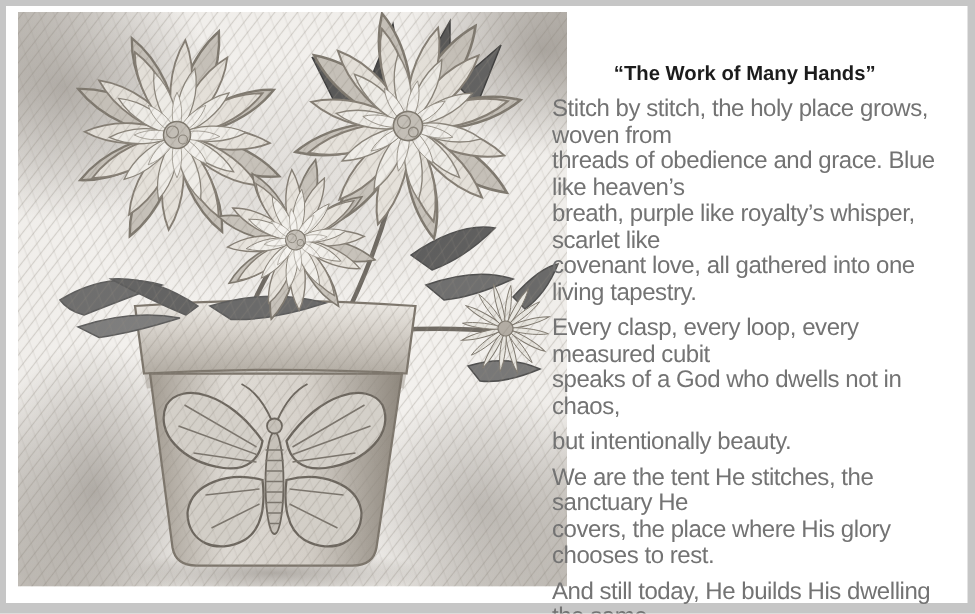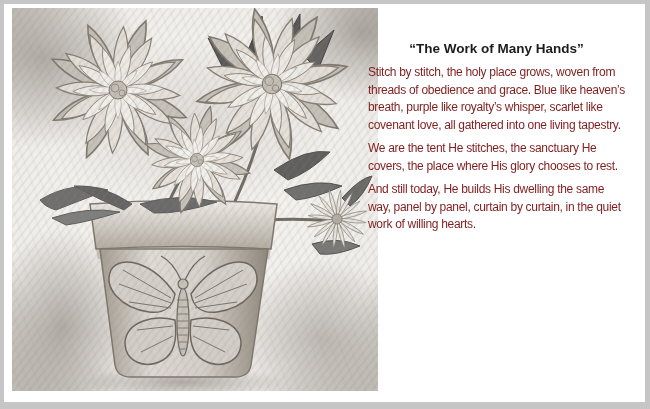--- a/index.html
+++ b/index.html
@@ -17,21 +17,21 @@
   }
   .sketch-panel svg{display:block;width:366px;height:383px}
   .text-panel{
     position:absolute;left:364px;top:36px;width:257px;
   }
   h1.title{
     font-size:13.5px;font-weight:bold;color:#1c1c1c;
     text-align:center;margin:0 0 6px 0;line-height:18px;
   }
   p.para{
-    font-size:12px;line-height:17.5px;color:#7f1d1d;
+    font-size:16px;line-height:17.5px;color:#737373;
     margin:0 0 6px 0;white-space:pre-line;letter-spacing:-0.3px;
   }
 </style>
 </head>
 <body>
 
 <div class="frame">
 
   <div class="sketch-panel">
     <svg viewBox="0 0 366 383" role="img" aria-label="Pencil sketch of three large dahlia flowers and a small daisy with dark leaves in a terracotta flower pot decorated with a butterfly relief">
@@ -216,20 +216,23 @@
       <rect width="366" height="383" fill="url(#vig)"></rect>
     </svg>
   </div>
 
   <div class="text-panel">
     <h1 class="title">“The Work of Many Hands”</h1>
     <p class="para">Stitch by stitch, the holy place grows, woven from
 threads of obedience and grace. Blue like heaven’s
 breath, purple like royalty’s whisper, scarlet like
 covenant love, all gathered into one living tapestry.</p>
+    <p class="para">Every clasp, every loop, every measured cubit
+speaks of a God who dwells not in chaos,</p>
+    <p class="para">but intentionally beauty.</p>
     <p class="para">We are the tent He stitches, the sanctuary He
 covers, the place where His glory chooses to rest.</p>
     <p class="para">And still today, He builds His dwelling the same
 way, panel by panel, curtain by curtain, in the quiet
 work of willing hearts.</p>
   </div>
 
 </div>
 
 </body></html>

